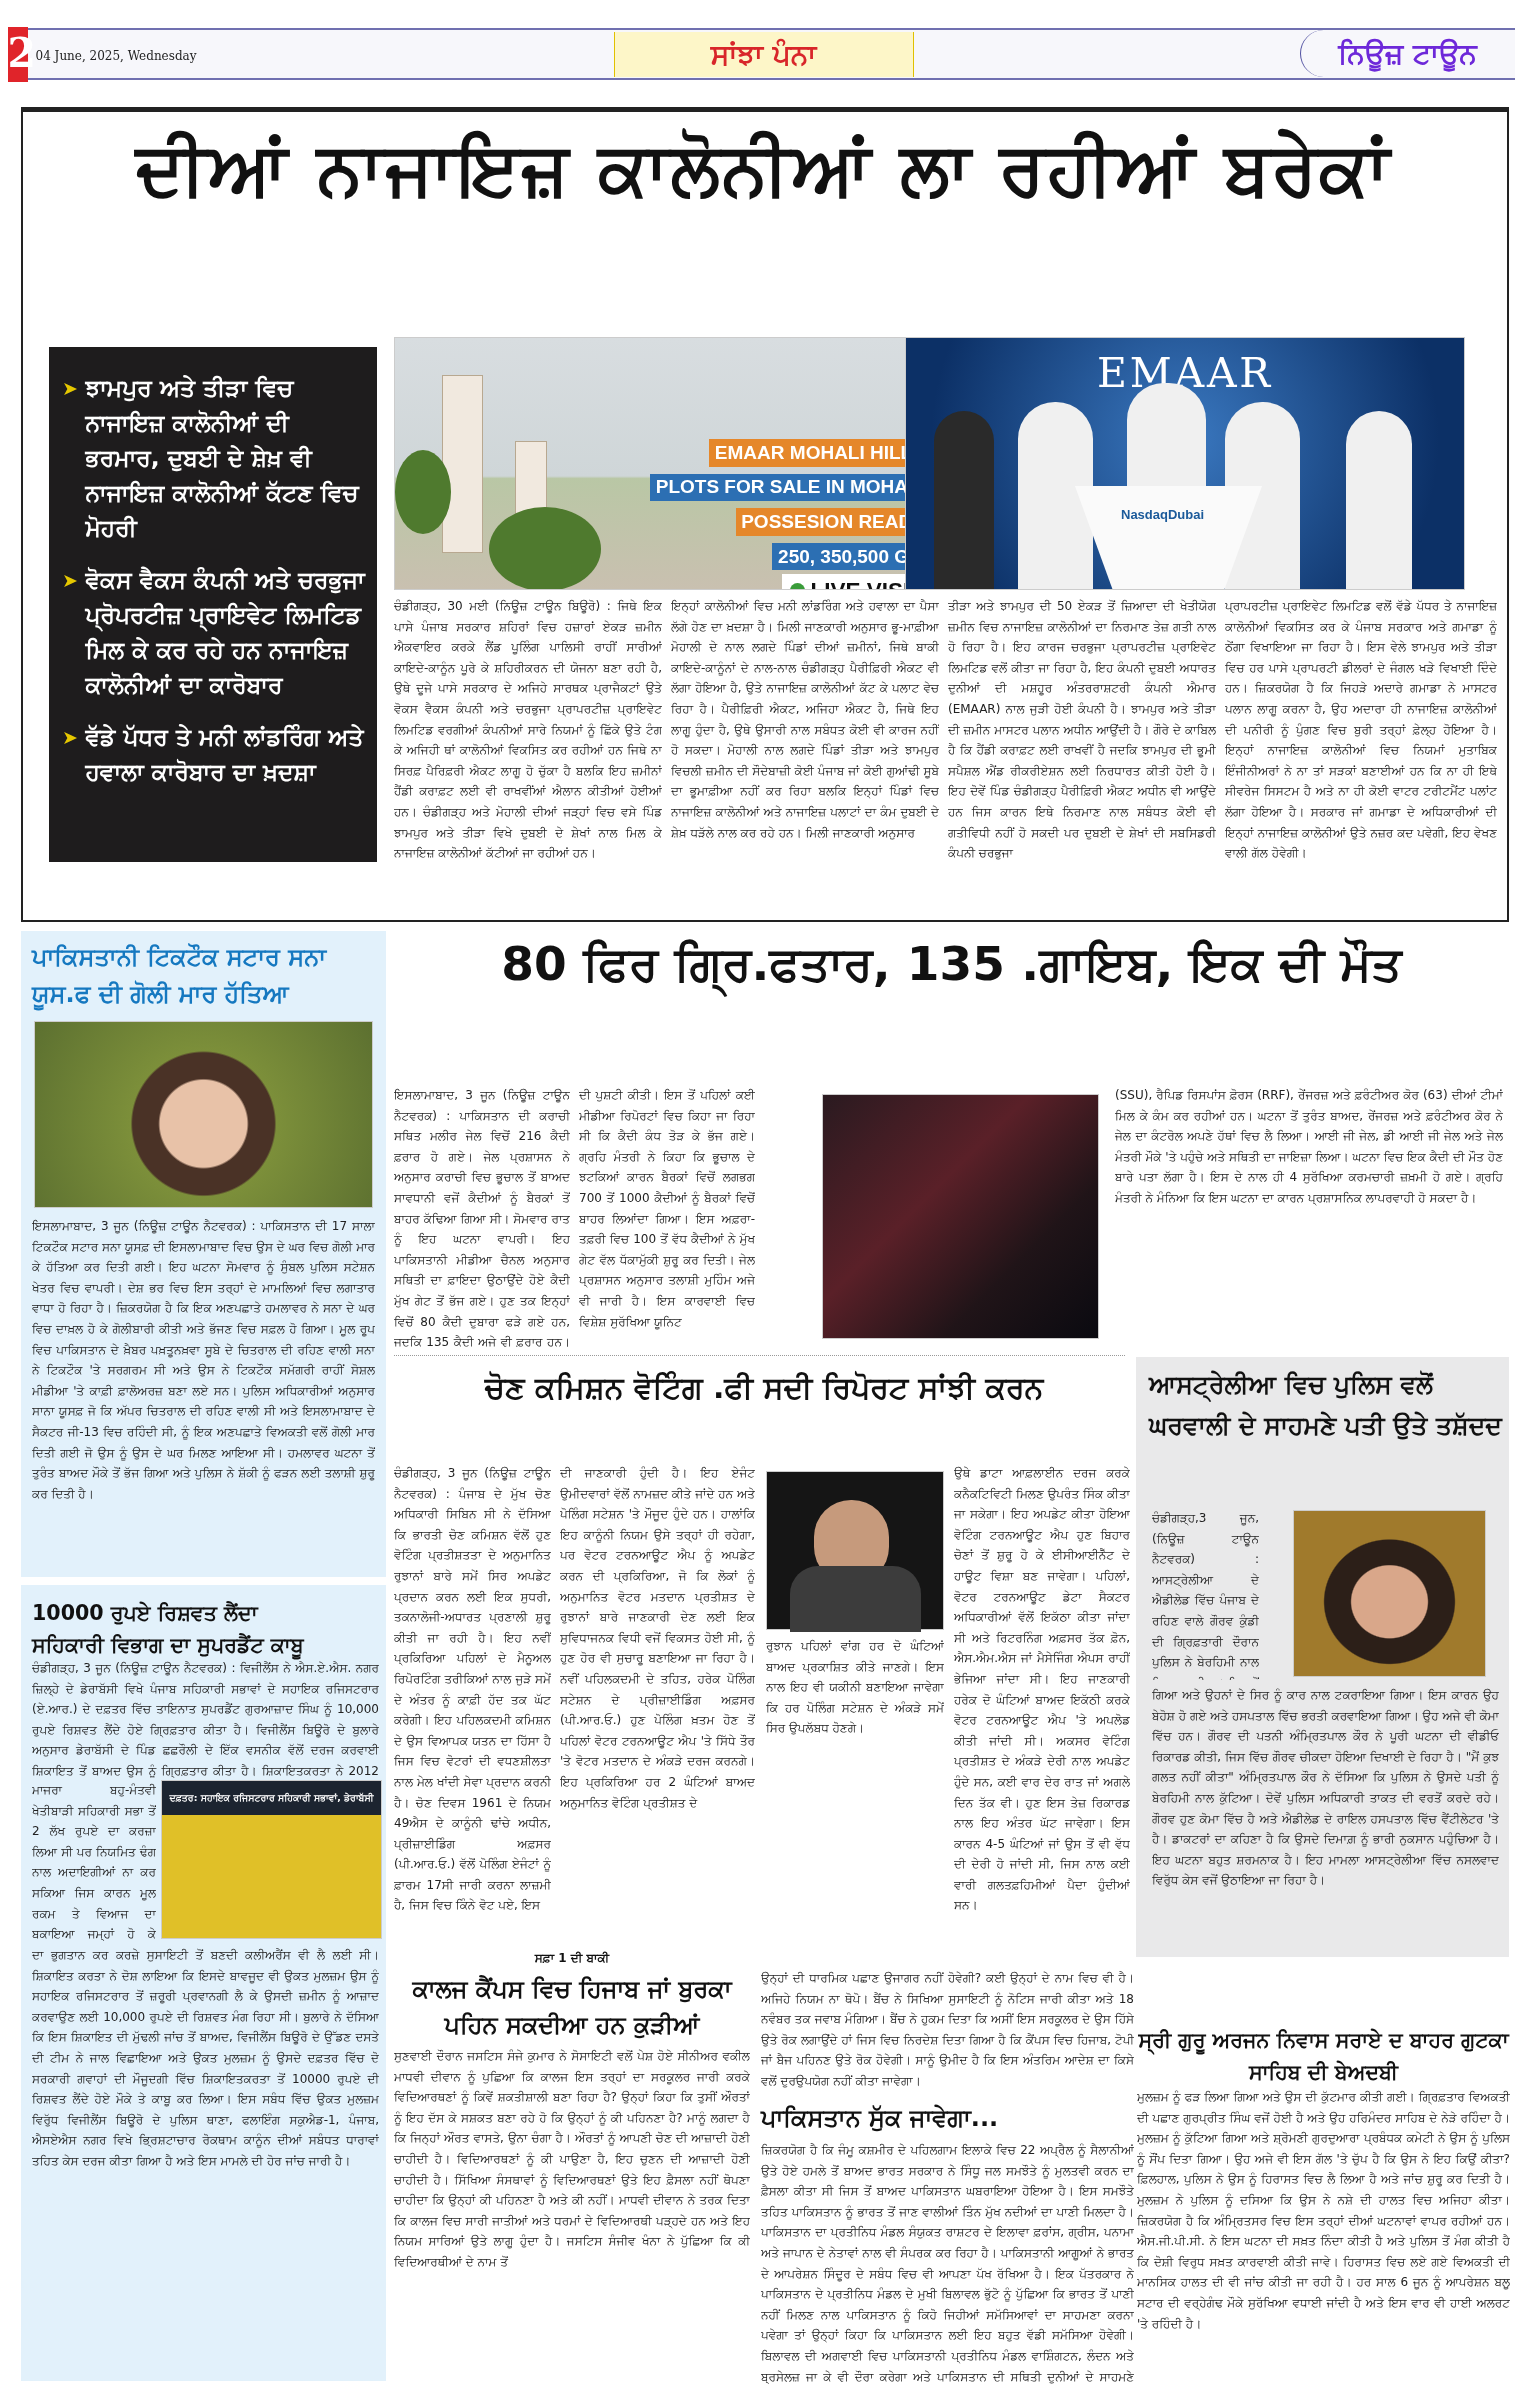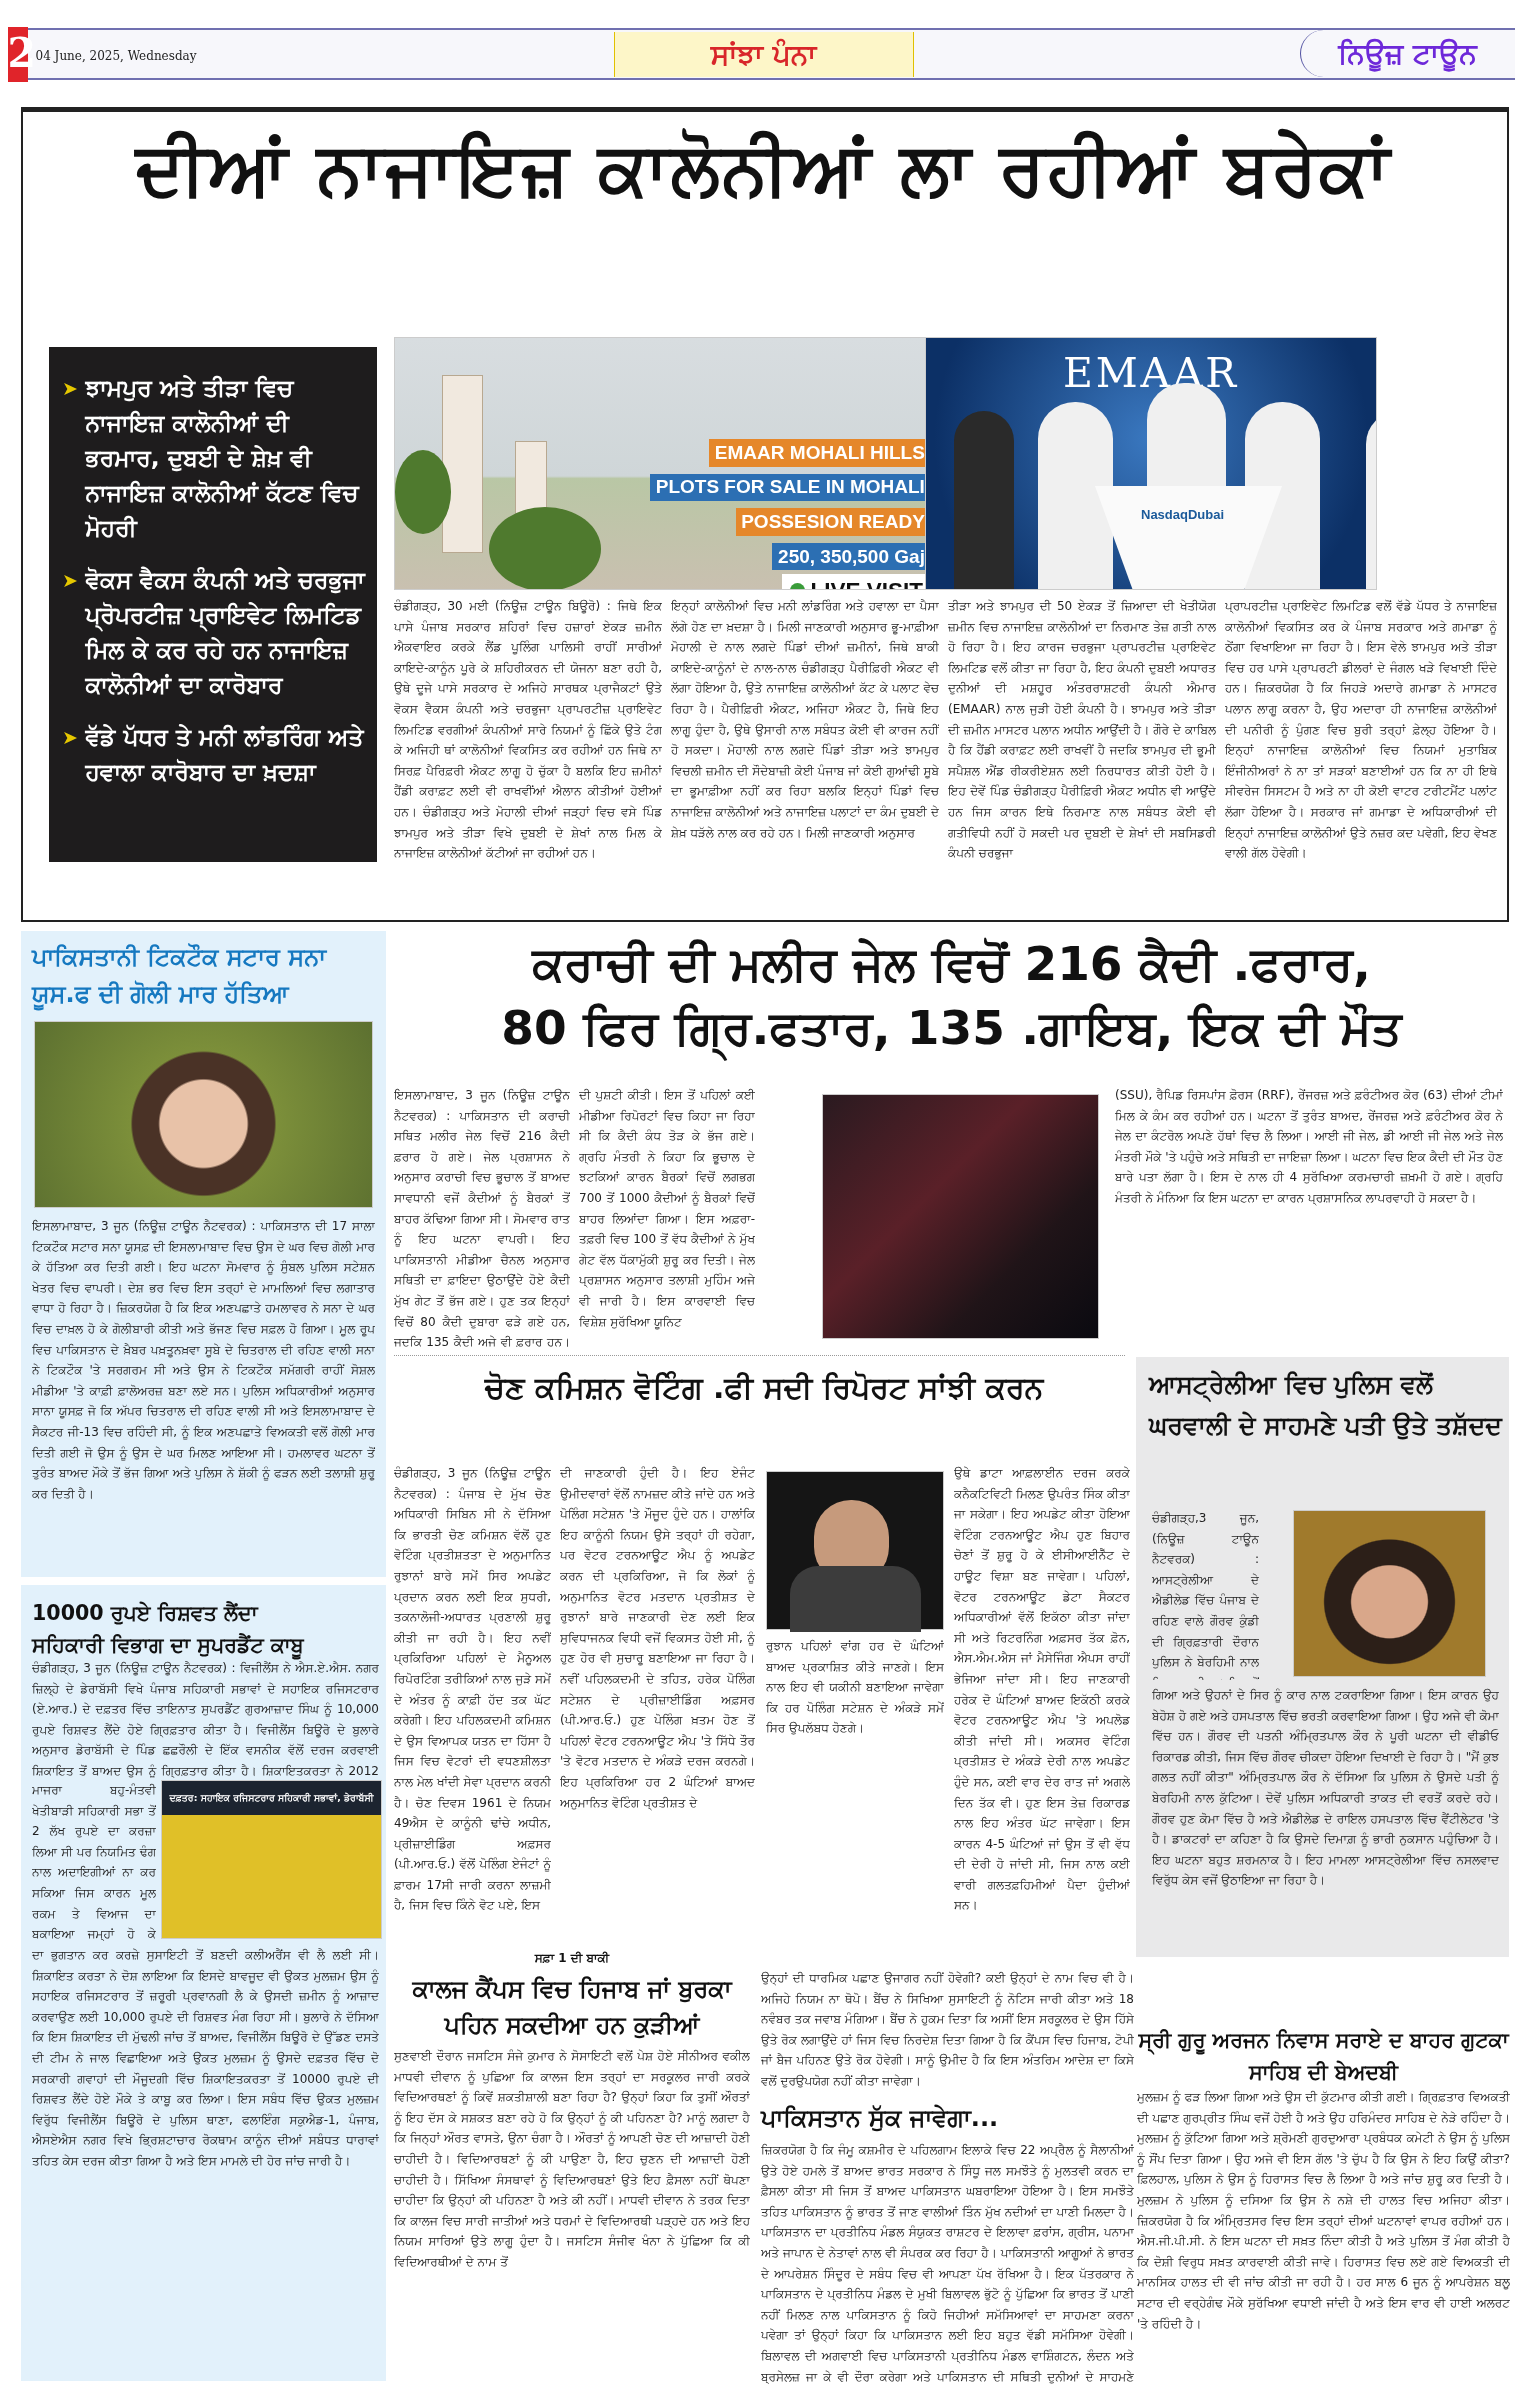--- a/index.html
+++ b/index.html
@@ -20,21 +20,21 @@
 .btext{color:#fff;font:bold 23.4px "DejaVu Sans",sans-serif;line-height:35px}
 .photo{border:0.9px solid #ccc}
 .ad-img{left:394px;top:337px;width:545px;height:253px;background:linear-gradient(#d8dde0 0%,#cfd6d8 55%,#b9c7a5 56%,#c9c0b0 100%);overflow:hidden}
 .tower{position:absolute;background:#f1e9df;border:0.9px solid #b8a890}
 .bush{position:absolute;border-radius:50%;background:#4f7a2e}
 .adbanners{position:absolute;right:7.5px;top:94px;text-align:right}
 .ban{display:inline-block;color:#fff;font:bold 19px "Liberation Sans",sans-serif;padding:2.8px 5.6px;margin-top:7px}
 .ban.o{background:#e5872a}.ban.b{background:#2c6fb3}
 .live{display:inline-block;background:#fff;color:#111;font:bold 22.5px "Liberation Sans",sans-serif;padding:3.7px 7.5px;margin-top:3.7px}
 .live .dot{display:inline-block;width:15px;height:15px;border-radius:50%;background:#3a9c3a;margin-right:5.6px}
-.emaar-img{left:925px;top:337px;width:452px;height:253px;background:radial-gradient(circle at 50% 40%,#3a78c0,#0c3066 80%);overflow:hidden}
+.emaar-img{left:905px;top:337px;width:560px;height:253px;background:radial-gradient(circle at 50% 40%,#3a78c0,#0c3066 80%);overflow:hidden}
 .emaar-logo{position:absolute;left:0;right:0;top:11.2px;text-align:center;color:#fff;font:41px "DejaVu Serif",serif;letter-spacing:2.8px}
 .figure{position:absolute;bottom:0;border-radius:37px 37px 0 0;background:#f0f0f0}
 .podium{position:absolute;left:169px;bottom:0;width:187px;height:103px;background:#fafafa;clip-path:polygon(0 0,100% 0,80% 100%,20% 100%)}
 .podium-txt{position:absolute;left:215px;bottom:67px;color:#1b5a9a;font:bold 13px "Liberation Sans",sans-serif}
 .cols{font:12px "DejaVu Sans",sans-serif;line-height:20.6px;text-align:justify;color:#222}
 .dateline{font-weight:normal}
 
 .tk-box{left:20.6px;top:931px;width:365px;height:646px;background:#e2f1fb}
 .tk-title{left:32px;top:939px;width:347px;color:#1578c0;font:bold 24px "DejaVu Sans",sans-serif;line-height:37px}
 .tk-img{left:34px;top:1021px;width:339px;height:187px;background:radial-gradient(circle at 50% 55%,#e8c2a8 0 22%,#4a3226 23% 36%,#7c8f3a 37%,#5c7030 100%)}
@@ -142,21 +142,20 @@
 
 <div class="abs tk-box"></div>
 <div class="abs tk-title">ਪਾਕਿਸਤਾਨੀ ਟਿਕਟੌਕ ਸਟਾਰ ਸਨਾ ਯੂਸ.ਫ ਦੀ ਗੋਲੀ ਮਾਰ ਹੱਤਿਆ</div>
 <div class="abs tk-img photo"></div>
 <div class="abs cols tk-text" style="height:356px;overflow:hidden">
   <span class="dateline">ਇਸਲਾਮਾਬਾਦ, 3 ਜੂਨ (ਨਿਊਜ਼ ਟਾਊਨ ਨੈਟਵਰਕ) :</span>
   <span>ਪਾਕਿਸਤਾਨ ਦੀ 17 ਸਾਲਾ ਟਿਕਟੌਕ ਸਟਾਰ ਸਨਾ ਯੂਸਫ਼ ਦੀ ਇਸਲਾਮਾਬਾਦ ਵਿਚ ਉਸ ਦੇ ਘਰ ਵਿਚ ਗੋਲੀ ਮਾਰ ਕੇ ਹੱਤਿਆ ਕਰ ਦਿਤੀ ਗਈ। ਇਹ ਘਟਨਾ ਸੋਮਵਾਰ ਨੂੰ ਸੁੰਬਲ ਪੁਲਿਸ ਸਟੇਸ਼ਨ ਖੇਤਰ ਵਿਚ ਵਾਪਰੀ। ਦੇਸ਼ ਭਰ ਵਿਚ ਇਸ ਤਰ੍ਹਾਂ ਦੇ ਮਾਮਲਿਆਂ ਵਿਚ ਲਗਾਤਾਰ ਵਾਧਾ ਹੋ ਰਿਹਾ ਹੈ। ਜ਼ਿਕਰਯੋਗ ਹੈ ਕਿ ਇਕ ਅਣਪਛਾਤੇ ਹਮਲਾਵਰ ਨੇ ਸਨਾ ਦੇ ਘਰ ਵਿਚ ਦਾਖ਼ਲ ਹੋ ਕੇ ਗੋਲੀਬਾਰੀ ਕੀਤੀ ਅਤੇ ਭੱਜਣ ਵਿਚ ਸਫ਼ਲ ਹੋ ਗਿਆ। ਮੂਲ ਰੂਪ ਵਿਚ ਪਾਕਿਸਤਾਨ ਦੇ ਖ਼ੈਬਰ ਪਖ਼ਤੂਨਖ਼ਵਾ ਸੂਬੇ ਦੇ ਚਿਤਰਾਲ ਦੀ ਰਹਿਣ ਵਾਲੀ ਸਨਾ ਨੇ ਟਿਕਟੌਕ 'ਤੇ ਸਰਗਰਮ ਸੀ ਅਤੇ ਉਸ ਨੇ ਟਿਕਟੌਕ ਸਮੱਗਰੀ ਰਾਹੀਂ ਸੋਸ਼ਲ ਮੀਡੀਆ 'ਤੇ ਕਾਫ਼ੀ ਫ਼ਾਲੋਅਰਜ਼ ਬਣਾ ਲਏ ਸਨ। ਪੁਲਿਸ ਅਧਿਕਾਰੀਆਂ ਅਨੁਸਾਰ ਸਾਨਾ ਯੂਸਫ਼ ਜੋ ਕਿ ਅੱਪਰ ਚਿਤਰਾਲ ਦੀ ਰਹਿਣ ਵਾਲੀ ਸੀ ਅਤੇ ਇਸਲਾਮਾਬਾਦ ਦੇ ਸੈਕਟਰ ਜੀ-13 ਵਿਚ ਰਹਿੰਦੀ ਸੀ, ਨੂੰ ਇਕ ਅਣਪਛਾਤੇ ਵਿਅਕਤੀ ਵਲੋਂ ਗੋਲੀ ਮਾਰ ਦਿਤੀ ਗਈ ਜੋ ਉਸ ਨੂੰ ਉਸ ਦੇ ਘਰ ਮਿਲਣ ਆਇਆ ਸੀ। ਹਮਲਾਵਰ ਘਟਨਾ ਤੋਂ ਤੁਰੰਤ ਬਾਅਦ ਮੌਕੇ ਤੋਂ ਭੱਜ ਗਿਆ ਅਤੇ ਪੁਲਿਸ ਨੇ ਸ਼ੱਕੀ ਨੂੰ ਫੜਨ ਲਈ ਤਲਾਸ਼ੀ ਸ਼ੁਰੂ ਕਰ ਦਿਤੀ ਹੈ।</span>
 </div>
 
 <div class="abs kr-title">
-  <div>ਕਰਾਚੀ ਦੀ ਮਲੀਰ ਜੇਲ ਵਿਚੋਂ 216 ਕੈਦੀ .ਫਰਾਰ,</div>
   <div>80 ਫਿਰ ਗ੍ਰਿ.ਫਤਾਰ, 135 .ਗਾਇਬ, ਇਕ ਦੀ ਮੌਤ</div>
 </div>
 <div class="abs cols kr-c1" style="height:262px;overflow:hidden">
   <span class="dateline">ਇਸਲਾਮਾਬਾਦ, 3 ਜੂਨ (ਨਿਊਜ਼ ਟਾਊਨ ਨੈਟਵਰਕ) :</span>
   <span>ਪਾਕਿਸਤਾਨ ਦੀ ਕਰਾਚੀ ਸਥਿਤ ਮਲੀਰ ਜੇਲ ਵਿਚੋਂ 216 ਕੈਦੀ ਫ਼ਰਾਰ ਹੋ ਗਏ। ਜੇਲ ਪ੍ਰਸ਼ਾਸਨ ਨੇ ਅਨੁਸਾਰ ਕਰਾਚੀ ਵਿਚ ਭੂਚਾਲ ਤੋਂ ਬਾਅਦ ਸਾਵਧਾਨੀ ਵਜੋਂ ਕੈਦੀਆਂ ਨੂੰ ਬੈਰਕਾਂ ਤੋਂ ਬਾਹਰ ਕੱਢਿਆ ਗਿਆ ਸੀ। ਸੋਮਵਾਰ ਰਾਤ ਨੂੰ ਇਹ ਘਟਨਾ ਵਾਪਰੀ। ਇਹ ਪਾਕਿਸਤਾਨੀ ਮੀਡੀਆ ਚੈਨਲ ਅਨੁਸਾਰ ਸਥਿਤੀ ਦਾ ਫ਼ਾਇਦਾ ਉਠਾਉਂਦੇ ਹੋਏ ਕੈਦੀ ਮੁੱਖ ਗੇਟ ਤੋਂ ਭੱਜ ਗਏ। ਹੁਣ ਤਕ ਇਨ੍ਹਾਂ ਵਿਚੋਂ 80 ਕੈਦੀ ਦੁਬਾਰਾ ਫੜੇ ਗਏ ਹਨ, ਜਦਕਿ 135 ਕੈਦੀ ਅਜੇ ਵੀ ਫ਼ਰਾਰ ਹਨ। ਜੇਲ ਸੁਪਰਡੈਂਟ ਅਰਸ਼ਦ ਸ਼ਾਹ ਨੇ ਮੀਡੀਆ ਨਾਲ ਗੱਲਬਾਤ ਕਰਦਿਆਂ ਇਸ</span>
 </div>
 <div class="abs cols kr-c2" style="height:262px;overflow:hidden">ਦੀ ਪੁਸ਼ਟੀ ਕੀਤੀ। ਇਸ ਤੋਂ ਪਹਿਲਾਂ ਕਈ ਮੀਡੀਆ ਰਿਪੋਰਟਾਂ ਵਿਚ ਕਿਹਾ ਜਾ ਰਿਹਾ ਸੀ ਕਿ ਕੈਦੀ ਕੰਧ ਤੋੜ ਕੇ ਭੱਜ ਗਏ। ਗ੍ਰਹਿ ਮੰਤਰੀ ਨੇ ਕਿਹਾ ਕਿ ਭੂਚਾਲ ਦੇ ਝਟਕਿਆਂ ਕਾਰਨ ਬੈਰਕਾਂ ਵਿਚੋਂ ਲਗਭਗ 700 ਤੋਂ 1000 ਕੈਦੀਆਂ ਨੂੰ ਬੈਰਕਾਂ ਵਿਚੋਂ ਬਾਹਰ ਲਿਆਂਦਾ ਗਿਆ। ਇਸ ਅਫ਼ਰਾ-ਤਫ਼ਰੀ ਵਿਚ 100 ਤੋਂ ਵੱਧ ਕੈਦੀਆਂ ਨੇ ਮੁੱਖ ਗੇਟ ਵੱਲ ਧੱਕਾਮੁੱਕੀ ਸ਼ੁਰੂ ਕਰ ਦਿਤੀ। ਜੇਲ ਪ੍ਰਸ਼ਾਸਨ ਅਨੁਸਾਰ ਤਲਾਸ਼ੀ ਮੁਹਿੰਮ ਅਜੇ ਵੀ ਜਾਰੀ ਹੈ। ਇਸ ਕਾਰਵਾਈ ਵਿਚ ਵਿਸ਼ੇਸ਼ ਸੁਰੱਖਿਆ ਯੂਨਿਟ</div>
 <div class="abs kr-img photo"></div>
 <div class="abs cols kr-c3" style="left:1115px;width:388px;height:262px;overflow:hidden">(SSU), ਰੈਪਿਡ ਰਿਸਪਾਂਸ ਫ਼ੋਰਸ (RRF), ਰੇਂਜਰਜ਼ ਅਤੇ ਫ਼ਰੰਟੀਅਰ ਕੋਰ (63) ਦੀਆਂ ਟੀਮਾਂ ਮਿਲ ਕੇ ਕੰਮ ਕਰ ਰਹੀਆਂ ਹਨ। ਘਟਨਾ ਤੋਂ ਤੁਰੰਤ ਬਾਅਦ, ਰੇਂਜਰਜ਼ ਅਤੇ ਫ਼ਰੰਟੀਅਰ ਕੋਰ ਨੇ ਜੇਲ ਦਾ ਕੰਟਰੋਲ ਅਪਣੇ ਹੱਥਾਂ ਵਿਚ ਲੈ ਲਿਆ। ਆਈ ਜੀ ਜੇਲ, ਡੀ ਆਈ ਜੀ ਜੇਲ ਅਤੇ ਜੇਲ ਮੰਤਰੀ ਮੌਕੇ 'ਤੇ ਪਹੁੰਚੇ ਅਤੇ ਸਥਿਤੀ ਦਾ ਜਾਇਜ਼ਾ ਲਿਆ। ਘਟਨਾ ਵਿਚ ਇਕ ਕੈਦੀ ਦੀ ਮੌਤ ਹੋਣ ਬਾਰੇ ਪਤਾ ਲੱਗਾ ਹੈ। ਇਸ ਦੇ ਨਾਲ ਹੀ 4 ਸੁਰੱਖਿਆ ਕਰਮਚਾਰੀ ਜ਼ਖ਼ਮੀ ਹੋ ਗਏ। ਗ੍ਰਹਿ ਮੰਤਰੀ ਨੇ ਮੰਨਿਆ ਕਿ ਇਸ ਘਟਨਾ ਦਾ ਕਾਰਨ ਪ੍ਰਸ਼ਾਸਨਿਕ ਲਾਪਰਵਾਹੀ ਹੋ ਸਕਦਾ ਹੈ।</div>
 <div class="abs dots" style="left:394px;top:1355px;width:731px"></div>

